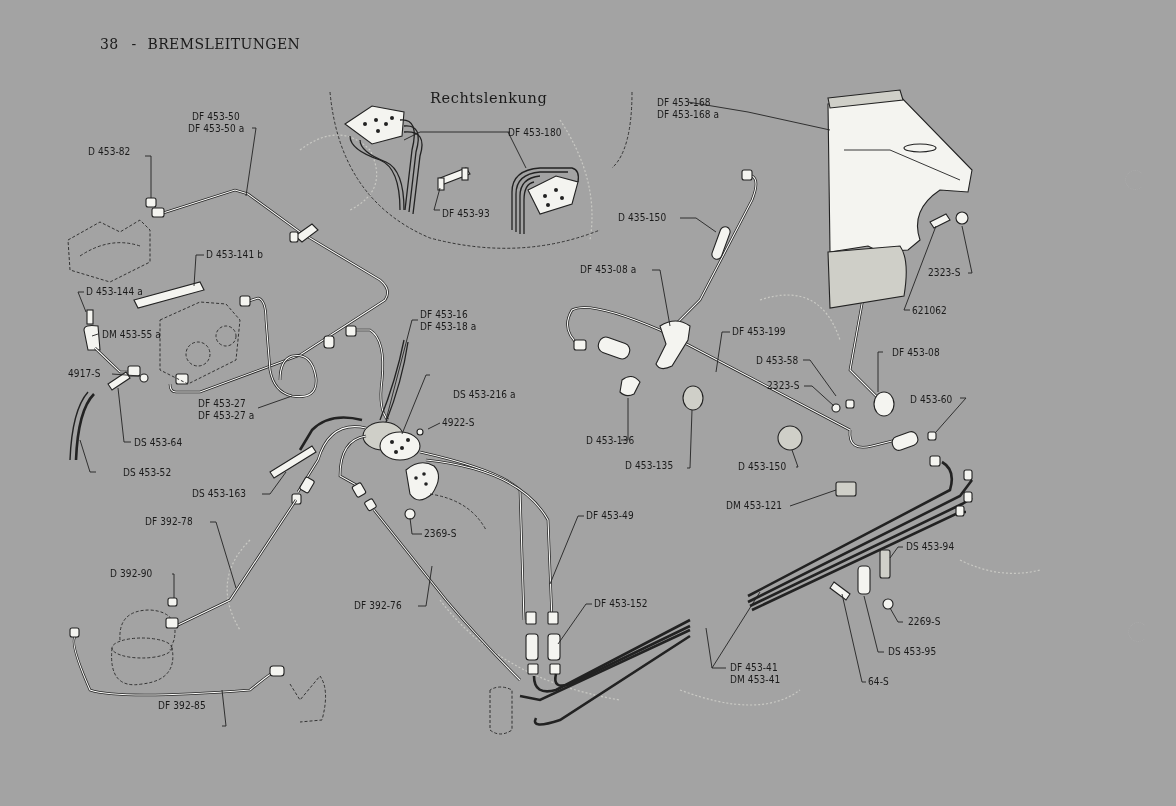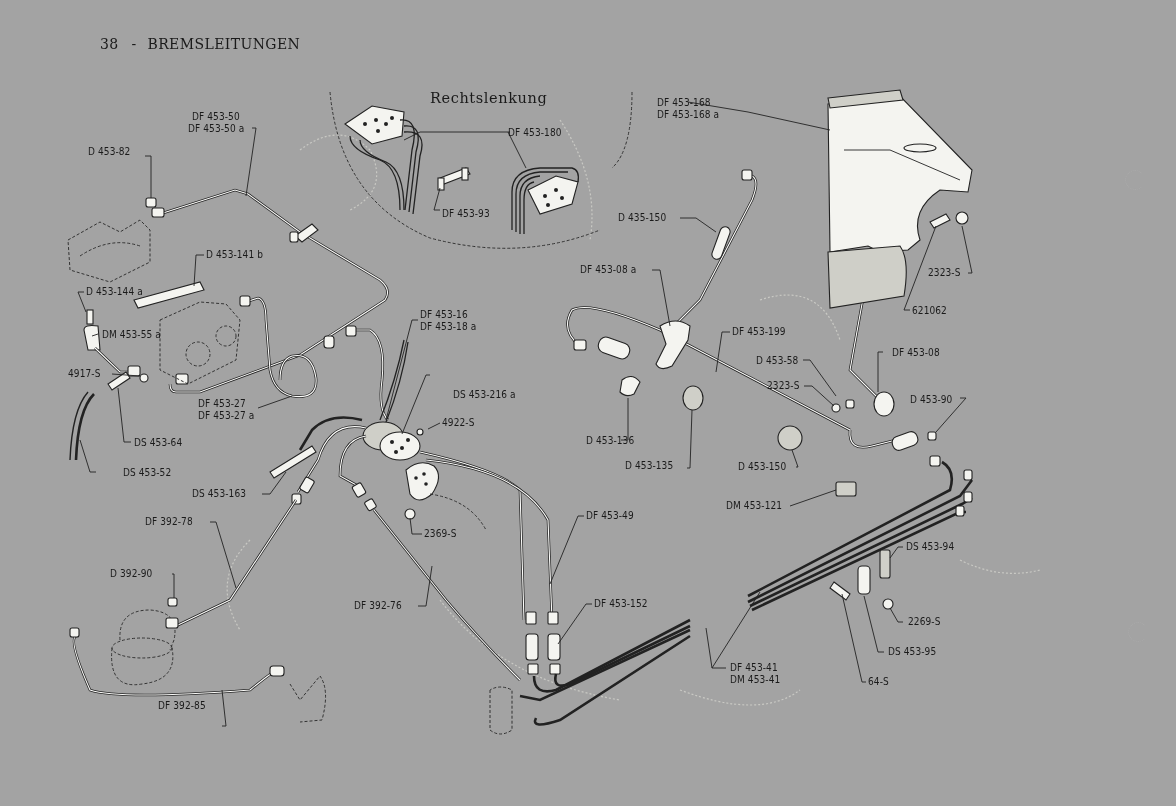--- a/index.html
+++ b/index.html
@@ -313,21 +313,21 @@
   <div class="lbl" style="left:657px; top:97px;">DF 453-168</div>
   <div class="lbl" style="left:657px; top:109px;">DF 453-168 a</div>
   <div class="lbl" style="left:618px; top:212px;">D 435-150</div>
   <div class="lbl" style="left:580px; top:264px;">DF 453-08 a</div>
   <div class="lbl" style="left:732px; top:326px;">DF 453-199</div>
   <div class="lbl" style="left:928px; top:267px;">2323-S</div>
   <div class="lbl" style="left:912px; top:305px;">621062</div>
   <div class="lbl" style="left:756px; top:355px;">D 453-58</div>
   <div class="lbl" style="left:767px; top:380px;">2323-S</div>
   <div class="lbl" style="left:892px; top:347px;">DF 453-08</div>
-  <div class="lbl" style="left:910px; top:394px;">D 453-90</div>
+  <div class="lbl" style="left:910px; top:394px;">D 453-60</div>
   <div class="lbl" style="left:555px; top:435px;margin-left:31px;">D 453-136</div>
   <div class="lbl" style="left:625px; top:460px;">D 453-135</div>
   <div class="lbl" style="left:738px; top:461px;">D 453-150</div>
   <div class="lbl" style="left:726px; top:500px;">DM 453-121</div>
   <div class="lbl" style="left:906px; top:541px;">DS 453-94</div>
   <div class="lbl" style="left:908px; top:616px;">2269-S</div>
   <div class="lbl" style="left:888px; top:646px;">DS 453-95</div>
   <div class="lbl" style="left:868px; top:676px;">64-S</div>
 
   <div class="punch" style="left:1125px; top:170px;"></div>

